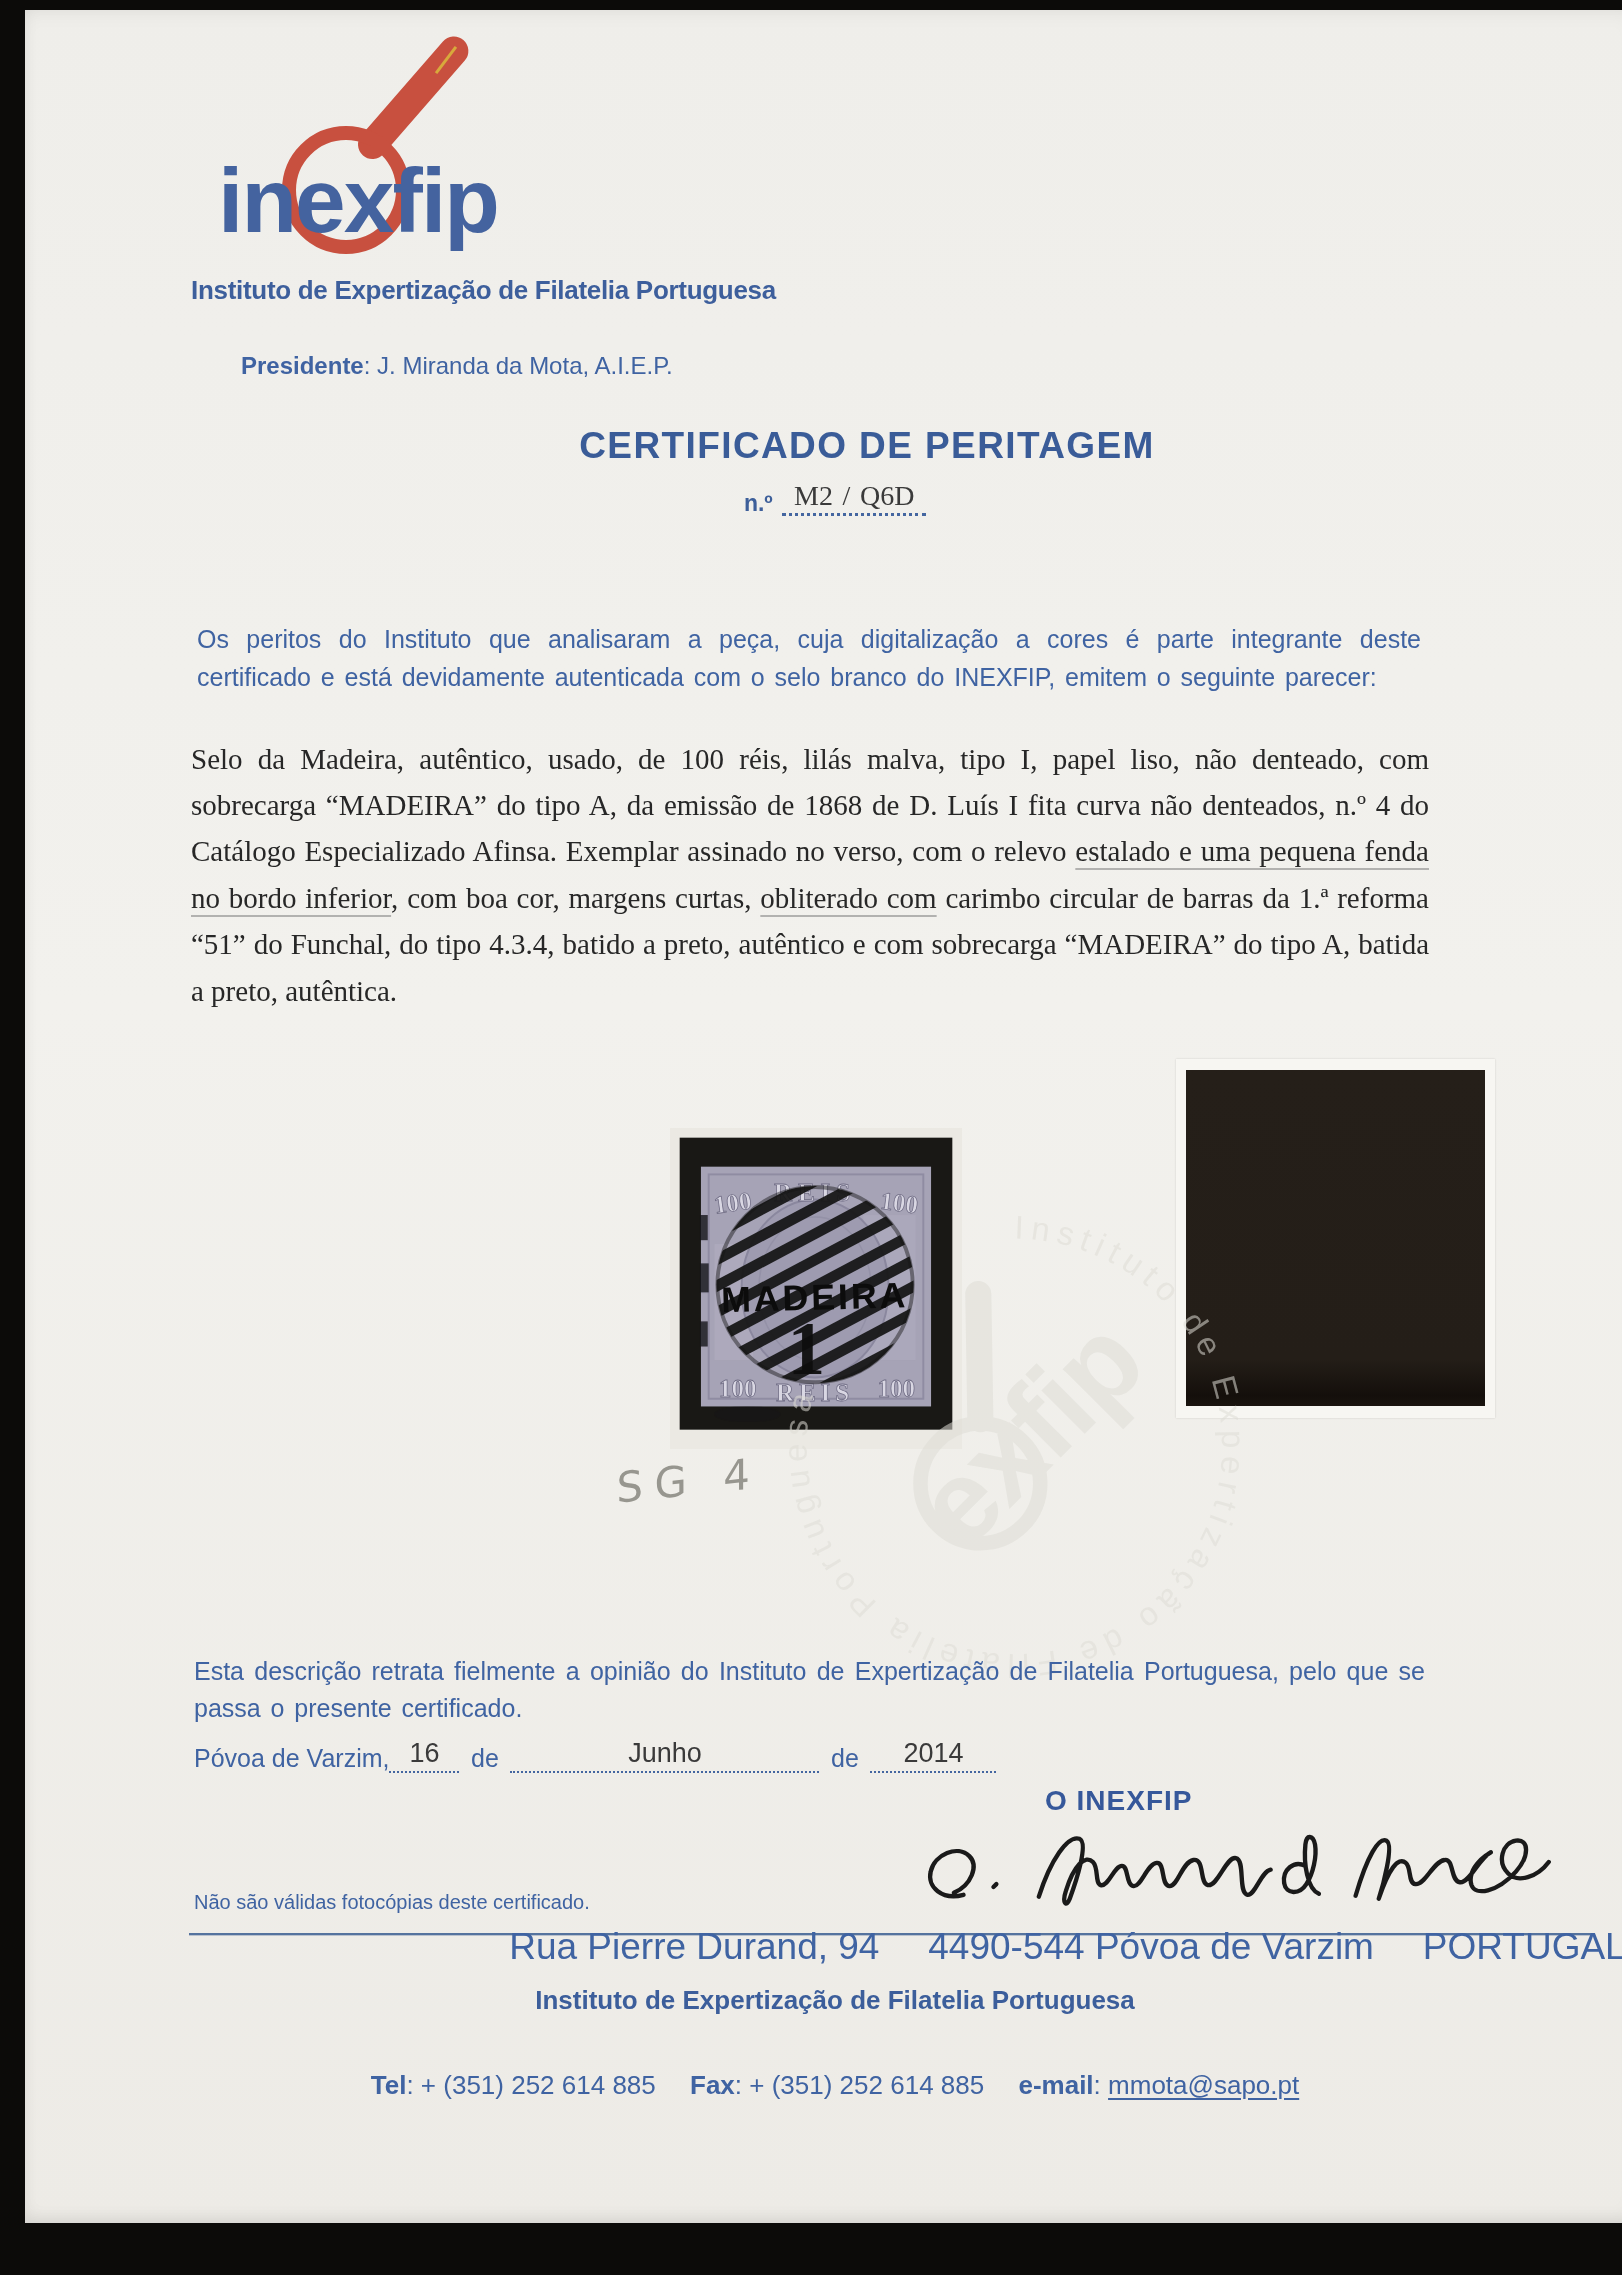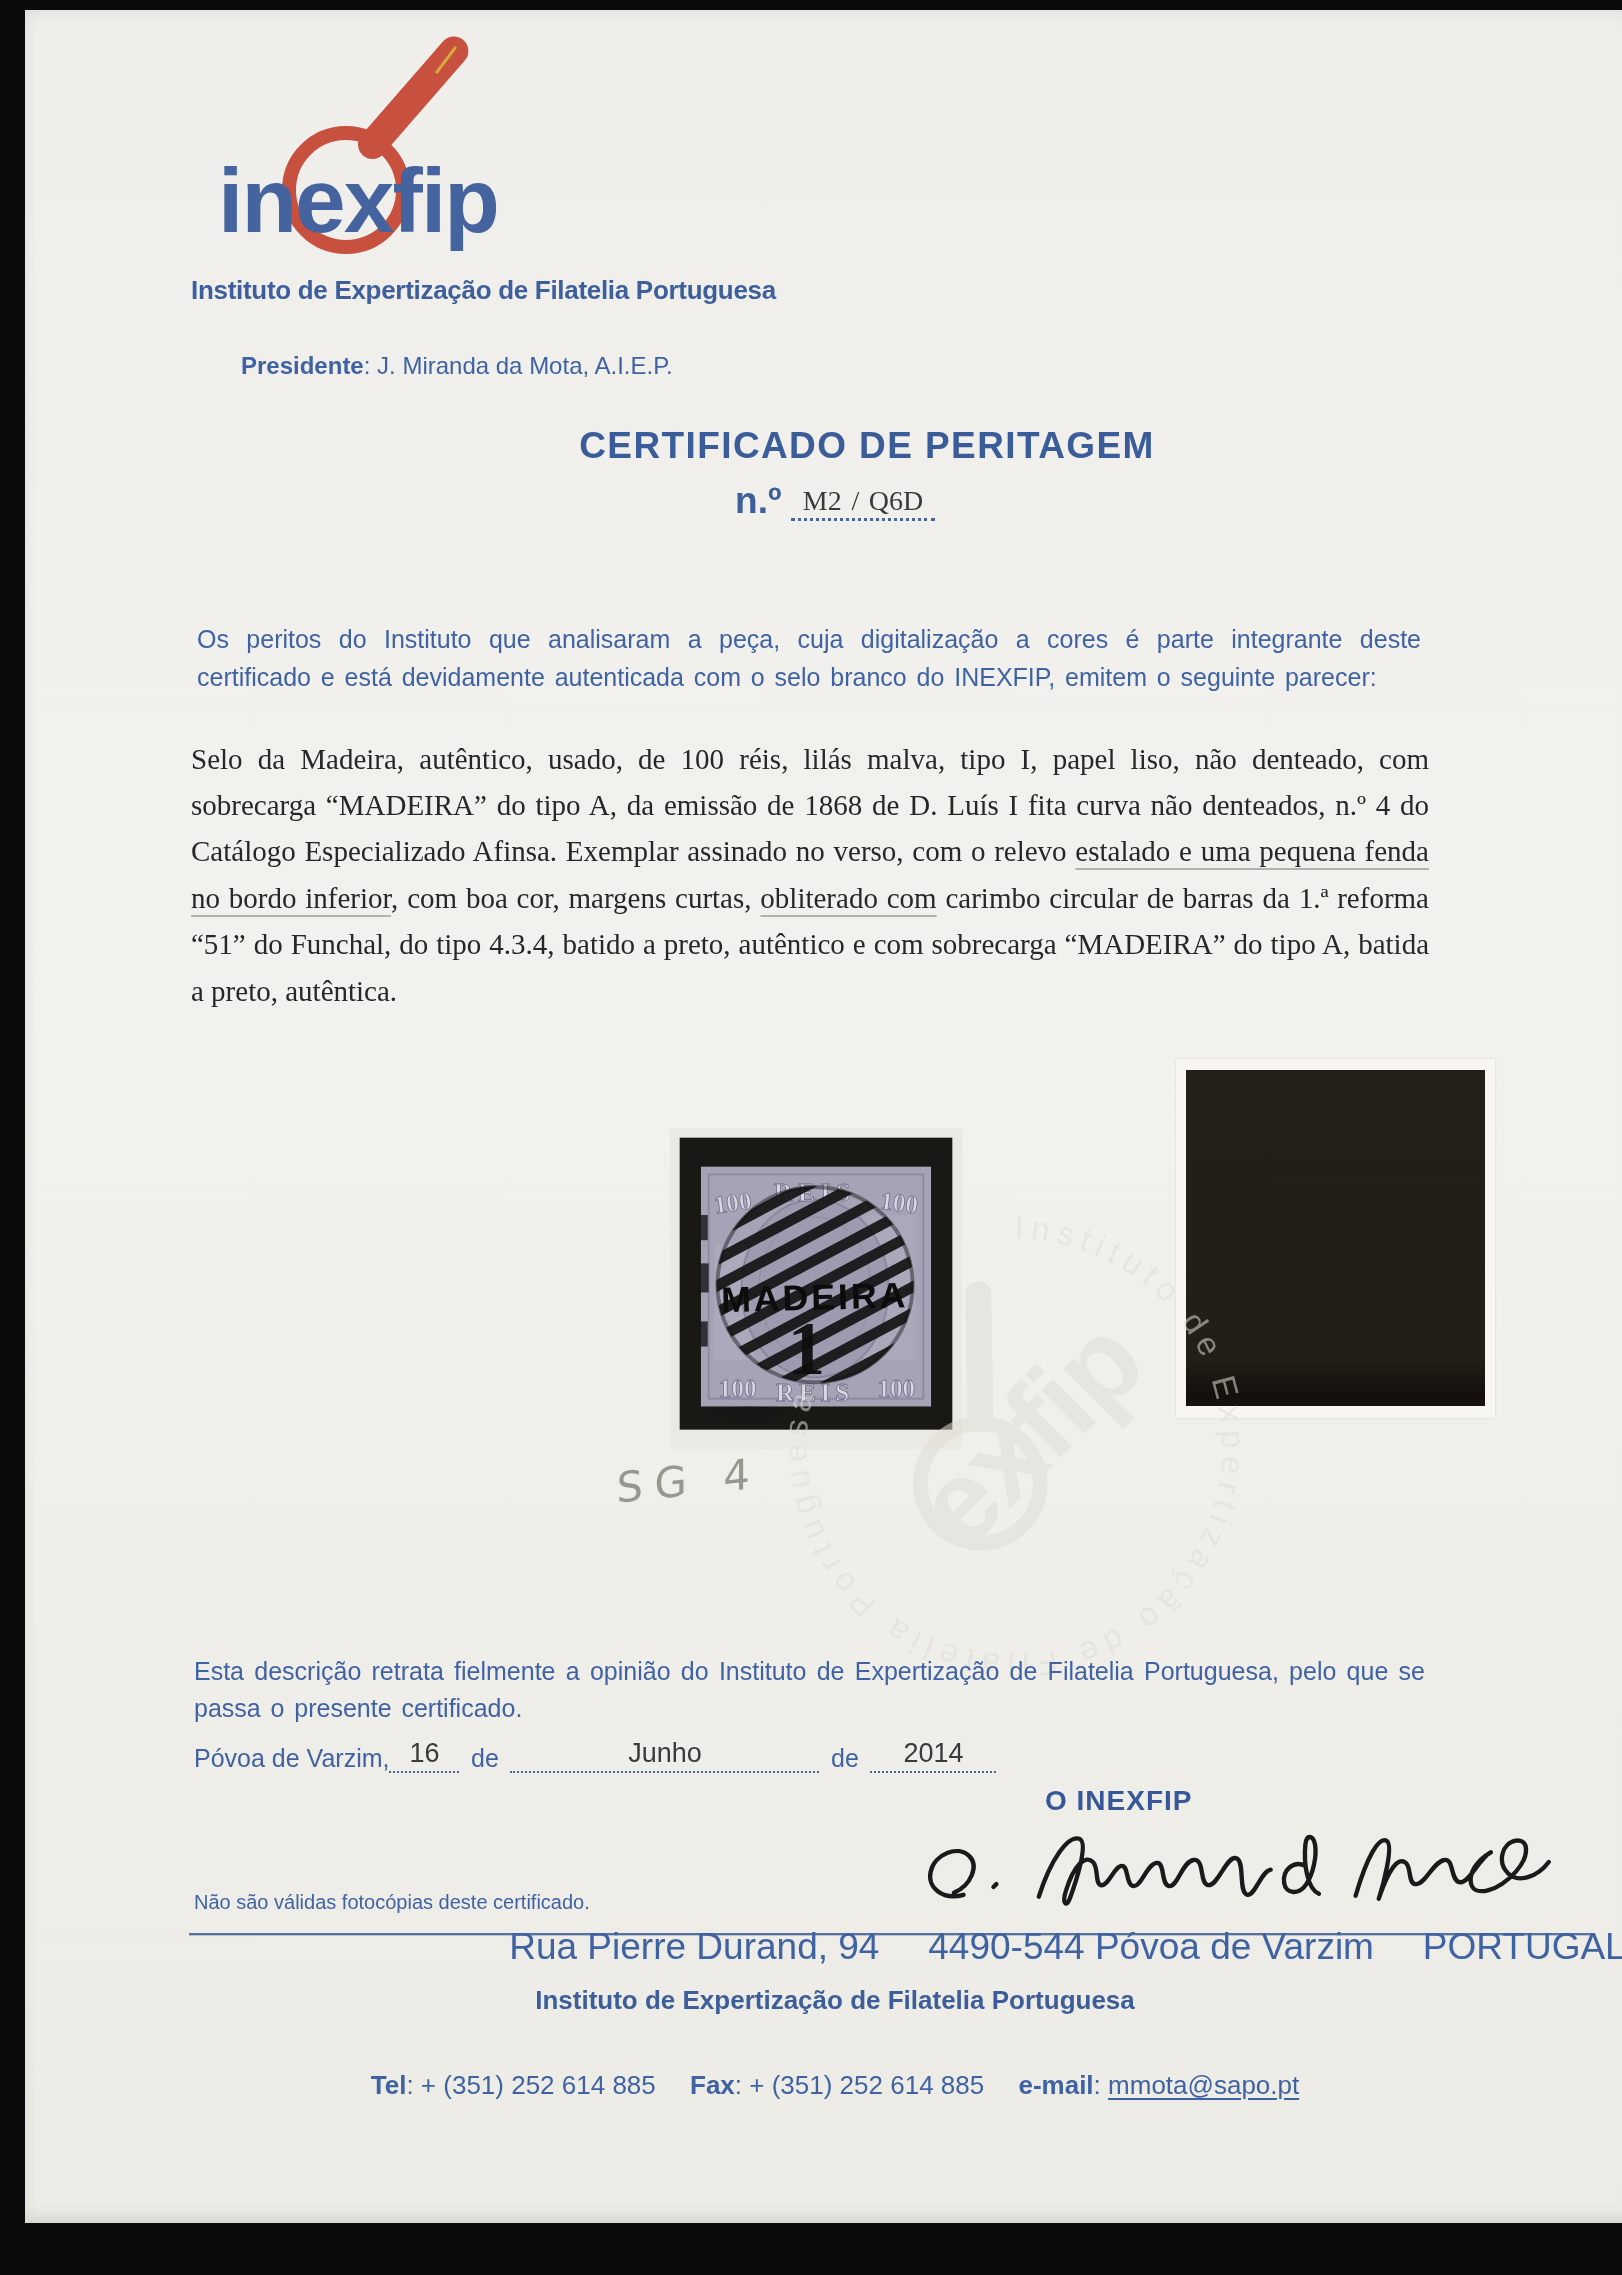--- a/index.html
+++ b/index.html
@@ -30,21 +30,21 @@
   .logo-handle::after{content:"";position:absolute;right:9.7px;top:12.6px;width:33px;height:2.9px;
     background:#d8a93c;transform:rotate(-4deg);}
 
   .institute-line{left:166px;top:265px;font-size:26px;font-weight:bold;color:#3d5f9c;letter-spacing:-0.3px;}
   .president-line{left:216px;top:326px;font-size:24px;color:#3f63a2;margin-top:16px;}
   .president-line b{font-weight:bold;}
 
   .title{left:0;top:415px;width:100%;text-align:center;font-size:37px;font-weight:bold;
     color:#3a5c98;letter-spacing:1.4px;margin-left:32px;}
   .number-line{left:0;top:471px;width:100%;display:flex;justify-content:center;align-items:flex-end;}
-  .num-label{font-size:37px;font-weight:bold;color:#3d5f9a;margin-right:9.7px;line-height:1.1;}
+  .num-label{font-size:23px;font-weight:bold;color:#3d5f9a;margin-right:9.7px;line-height:1.1;}
   .dotted-box{border-bottom:3.9px dotted #4466a0;padding:0 11.6px 1.9px 11.6px;
     font-family:"Liberation Serif",serif;font-size:28px;color:#3a3a3a;line-height:1.1;}
   .num-sep{margin:0 9.7px;}
 
   .intro{left:172px;top:610px;width:1224px;text-align:justify;font-size:25px;
     line-height:1.55;color:#3f63a2;word-spacing:2.9px;}
 
   .description{left:166px;top:726px;width:1238px;font-family:"Liberation Serif",serif;
     font-size:29px;line-height:1.6;color:#272727;text-align:justify;}
   .pencil-underline{

